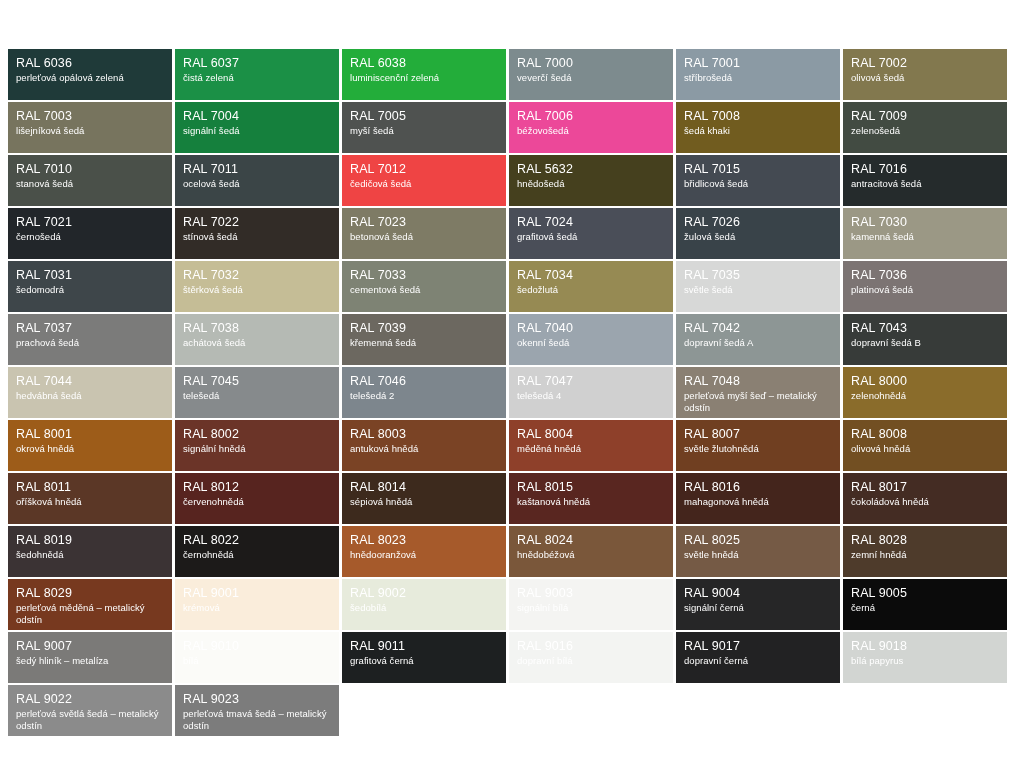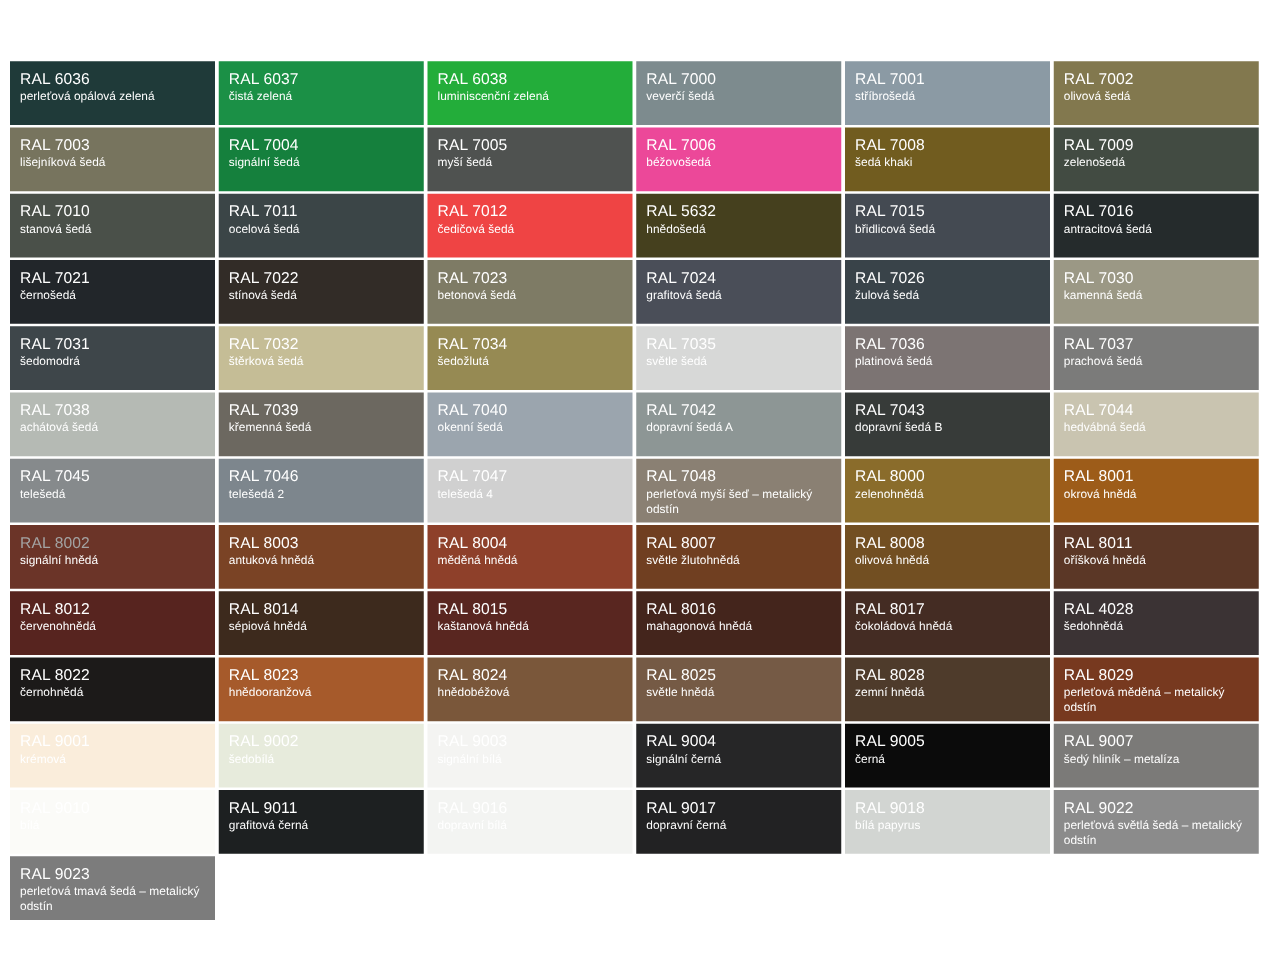--- a/index.html
+++ b/index.html
@@ -147,20 +147,24 @@
       <div class="swatch-name" style="color: rgb(255, 255, 255);">kamenná šedá</div>
     </div>
     <div class="swatch" style="background: rgb(62, 70, 74);">
       <div class="swatch-code" style="color: rgb(255, 255, 255);">RAL 7031</div>
       <div class="swatch-name" style="color: rgb(255, 255, 255);">šedomodrá</div>
     </div>
     <div class="swatch" style="background: rgb(197, 189, 150);">
       <div class="swatch-code" style="color: rgb(255, 255, 255);">RAL 7032</div>
       <div class="swatch-name" style="color: rgb(255, 255, 255);">štěrková šedá</div>
     </div>
+    <div class="swatch" style="background: rgb(126, 131, 116);">
+      <div class="swatch-code" style="color: rgb(255, 255, 255);">RAL 7033</div>
+      <div class="swatch-name" style="color: rgb(255, 255, 255);">cementová šedá</div>
+    </div>
     <div class="swatch" style="background: rgb(150, 138, 83);">
       <div class="swatch-code" style="color: rgb(255, 255, 255);">RAL 7034</div>
       <div class="swatch-name" style="color: rgb(255, 255, 255);">šedožlutá</div>
     </div>
     <div class="swatch" style="background: rgb(215, 216, 215);">
       <div class="swatch-code" style="color: rgb(255, 255, 255);">RAL 7035</div>
       <div class="swatch-name" style="color: rgb(255, 255, 255);">světle šedá</div>
     </div>
     <div class="swatch" style="background: rgb(124, 116, 115);">
       <div class="swatch-code" style="color: rgb(255, 255, 255);">RAL 7036</div>
@@ -212,21 +216,21 @@
     </div>
     <div class="swatch" style="background: rgb(138, 108, 43);">
       <div class="swatch-code" style="color: rgb(255, 255, 255);">RAL 8000</div>
       <div class="swatch-name" style="color: rgb(255, 255, 255);">zelenohnědá</div>
     </div>
     <div class="swatch" style="background: rgb(157, 92, 25);">
       <div class="swatch-code" style="color: rgb(255, 255, 255);">RAL 8001</div>
       <div class="swatch-name" style="color: rgb(255, 255, 255);">okrová hnědá</div>
     </div>
     <div class="swatch" style="background: rgb(107, 52, 40);">
-      <div class="swatch-code" style="color: #a3a3a3;">RAL 8002</div>
+      <div class="swatch-code" style="color: #ffffff;">RAL 8002</div>
       <div class="swatch-name" style="color: rgb(255, 255, 255);">signální hnědá</div>
     </div>
     <div class="swatch" style="background: rgb(122, 67, 37);">
       <div class="swatch-code" style="color: rgb(255, 255, 255);">RAL 8003</div>
       <div class="swatch-name" style="color: rgb(255, 255, 255);">antuková hnědá</div>
     </div>
     <div class="swatch" style="background: rgb(142, 64, 42);">
       <div class="swatch-code" style="color: rgb(255, 255, 255);">RAL 8004</div>
       <div class="swatch-name" style="color: rgb(255, 255, 255);">měděná hnědá</div>
     </div>
@@ -256,21 +260,21 @@
     </div>
     <div class="swatch" style="background: rgb(68, 37, 28);">
       <div class="swatch-code" style="color: rgb(255, 255, 255);">RAL 8016</div>
       <div class="swatch-name" style="color: rgb(255, 255, 255);">mahagonová hnědá</div>
     </div>
     <div class="swatch" style="background: rgb(68, 44, 35);">
       <div class="swatch-code" style="color: rgb(255, 255, 255);">RAL 8017</div>
       <div class="swatch-name" style="color: rgb(255, 255, 255);">čokoládová hnědá</div>
     </div>
     <div class="swatch" style="background: rgb(59, 51, 52);">
-      <div class="swatch-code" style="color: rgb(255, 255, 255);">RAL 4028</div>
+      <div class="swatch-code" style="color: rgb(255, 255, 255);">RAL 8019</div>
       <div class="swatch-name" style="color: rgb(255, 255, 255);">šedohnědá</div>
     </div>
     <div class="swatch" style="background: rgb(28, 26, 25);">
       <div class="swatch-code" style="color: rgb(255, 255, 255);">RAL 8022</div>
       <div class="swatch-name" style="color: rgb(255, 255, 255);">černohnědá</div>
     </div>
     <div class="swatch" style="background: rgb(166, 90, 43);">
       <div class="swatch-code" style="color: rgb(255, 255, 255);">RAL 8023</div>
       <div class="swatch-name" style="color: rgb(255, 255, 255);">hnědooranžová</div>
     </div>

